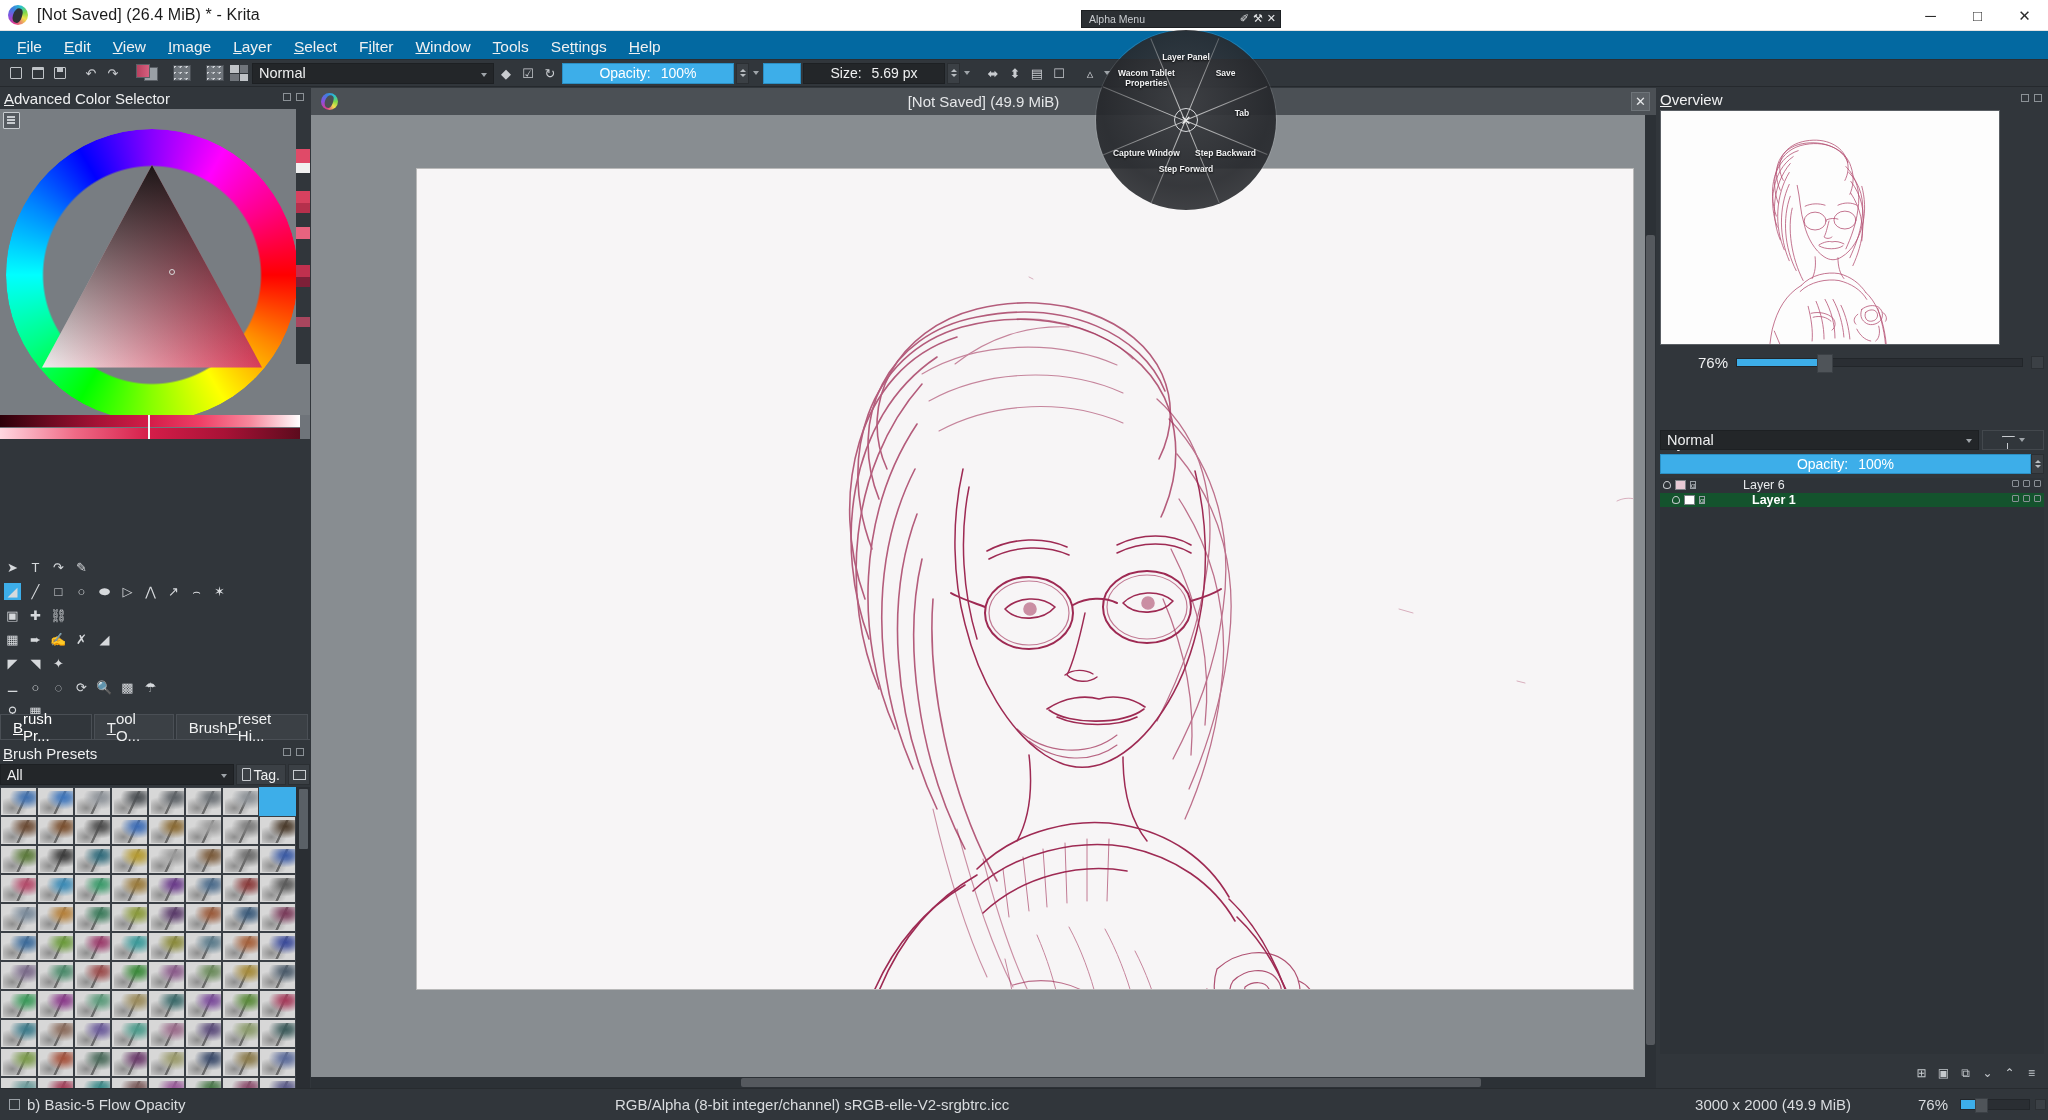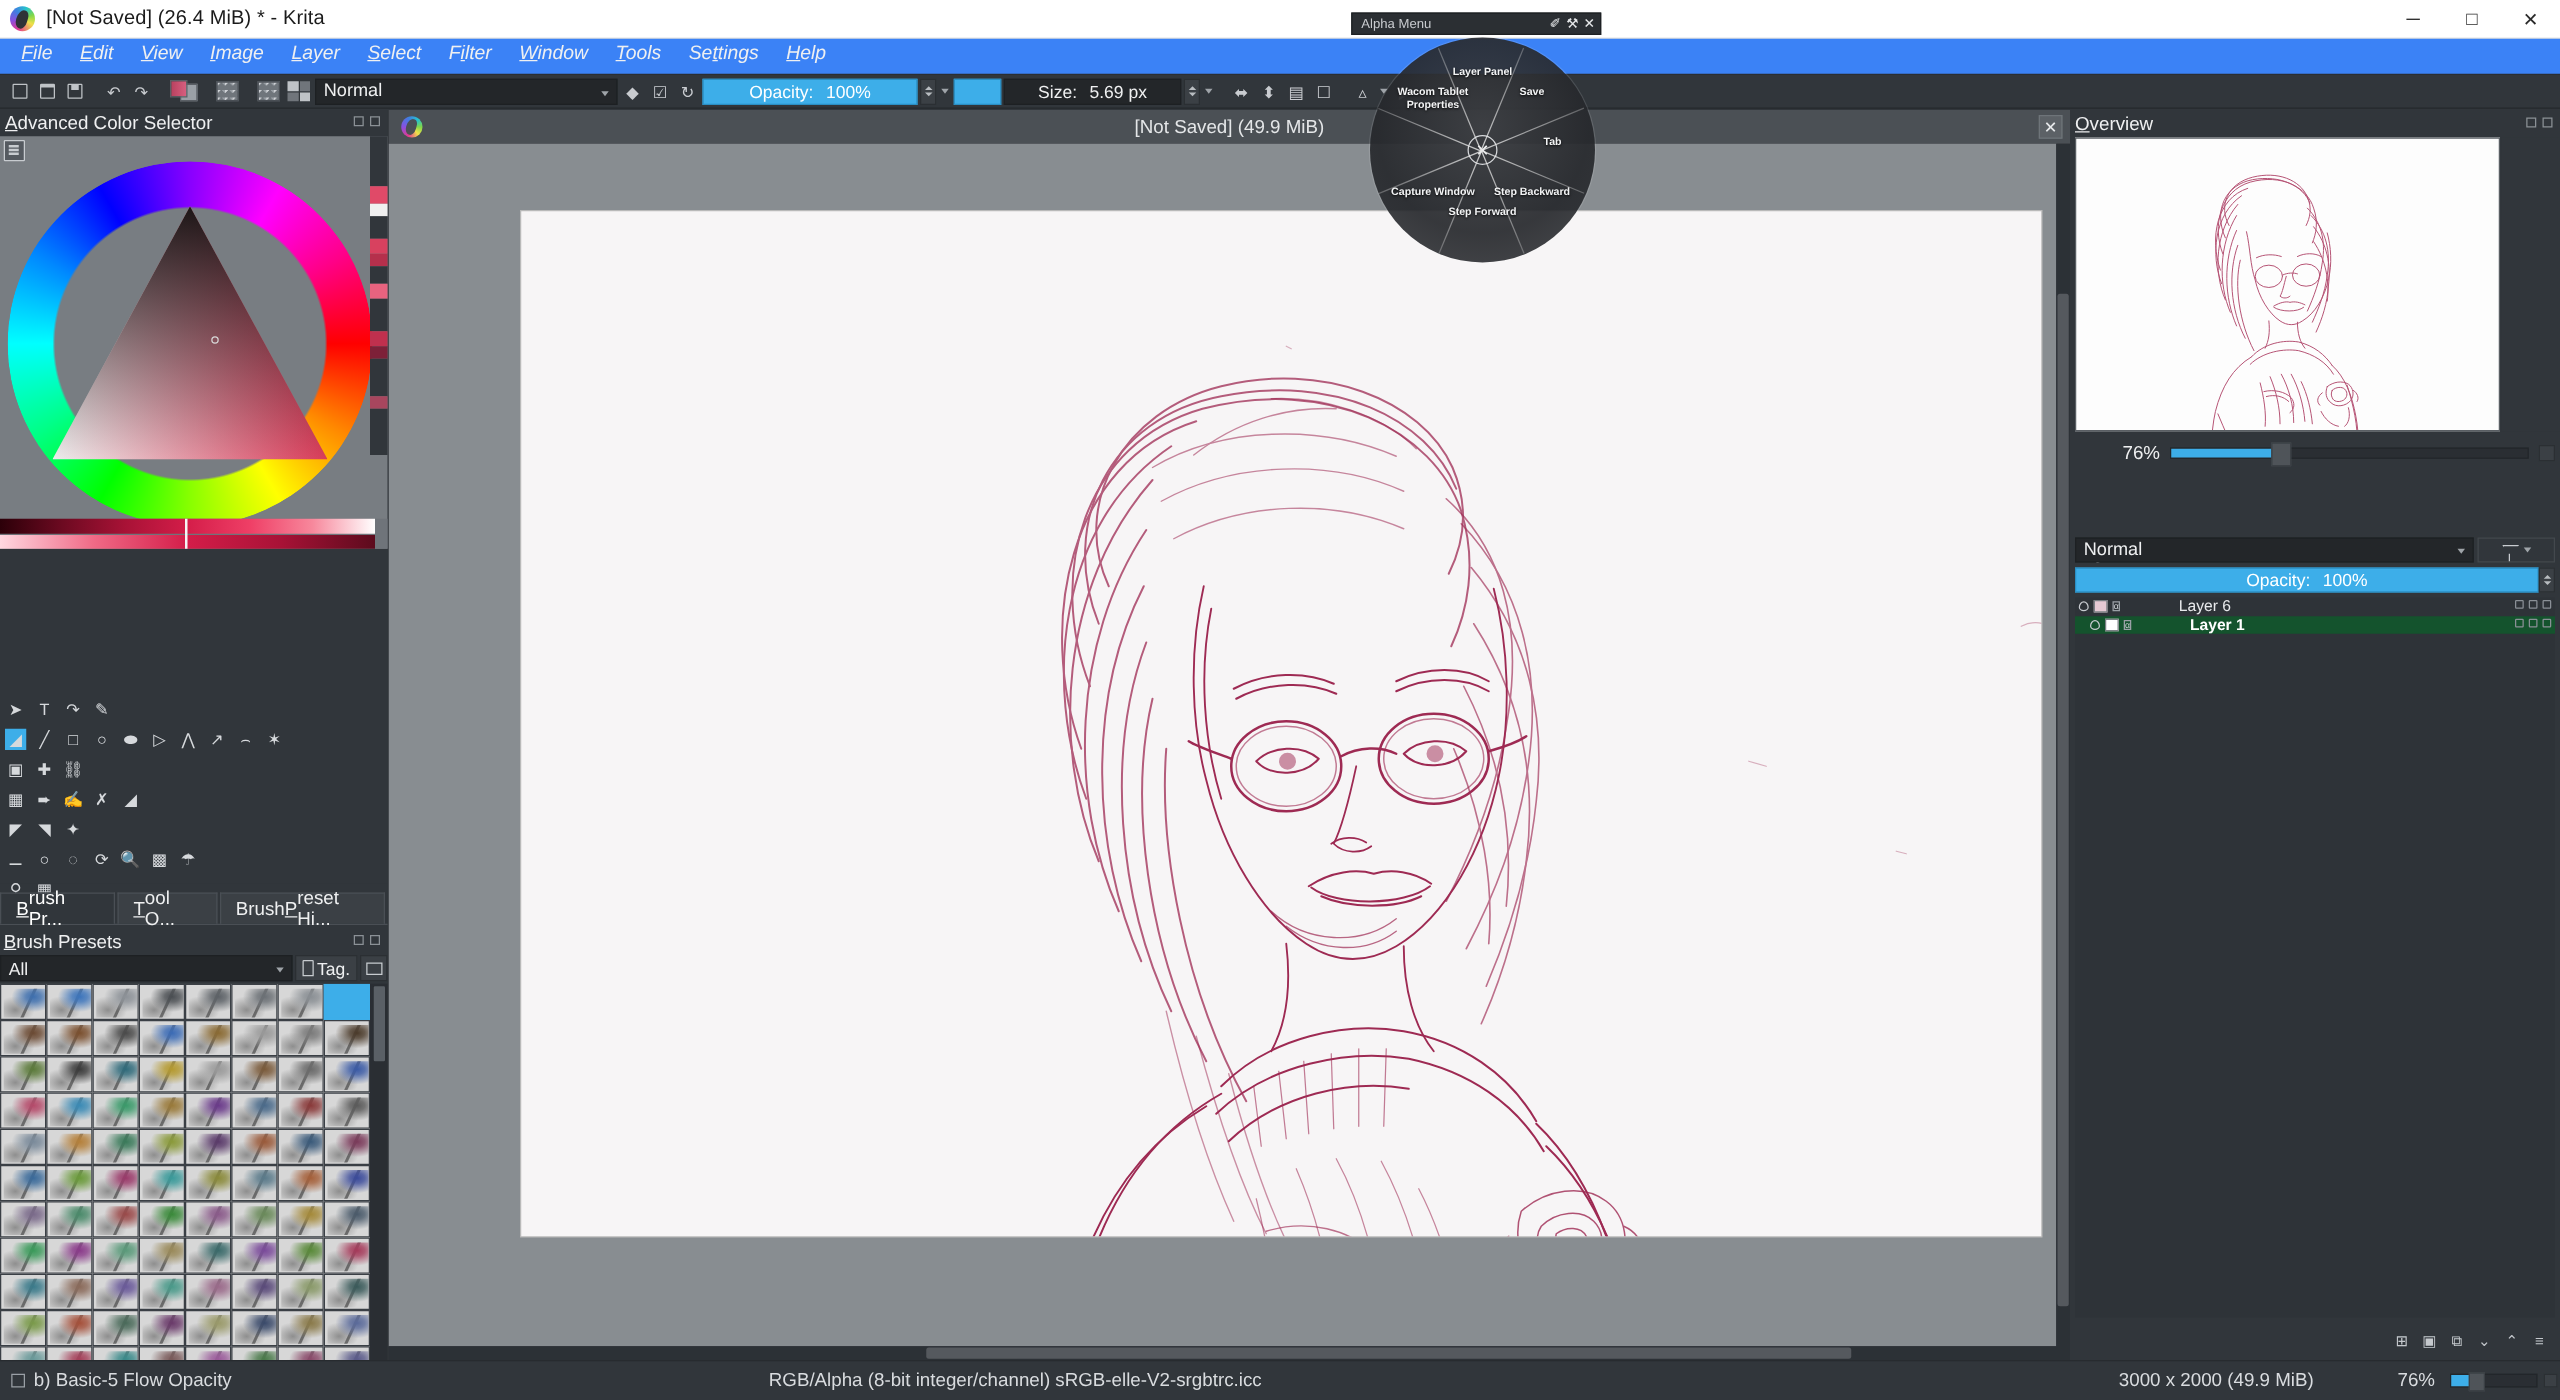--- a/index.html
+++ b/index.html
@@ -32,23 +32,22 @@
   .titlebar .wintitle { color:#1b1b1b; font-size:16px; letter-spacing:.1px; }
   .win-ctrls { position:absolute; right:0; top:0; height:31px; display:flex; }
   .win-ctrls div {
     width:47px; height:31px; display:flex; align-items:center; justify-content:center;
     color:#2b2b2b; font-size:15px;
   }
 
   
   .menubar {
     position:absolute; left:0; top:31px; width:2048px; height:29px;
-    background:#3b82f6; display:flex; align-items:flex-start; padding-left:6px;
+    background:#0369a1; display:flex; align-items:flex-end; padding-left:6px;
     border-bottom:1px solid #2a2e33;
-    font-style:italic;
   }
   .menubar .mi {
     padding:3px 11px; font-size:15.5px; color:#eff0f1; cursor:default;
   }
   .menubar .mi u { text-decoration:underline; }
 
   
   .toolbar {
     position:absolute; left:0; top:60px; width:2048px; height:27px;
     background:#31363b; display:flex; align-items:center; padding-left:6px;

